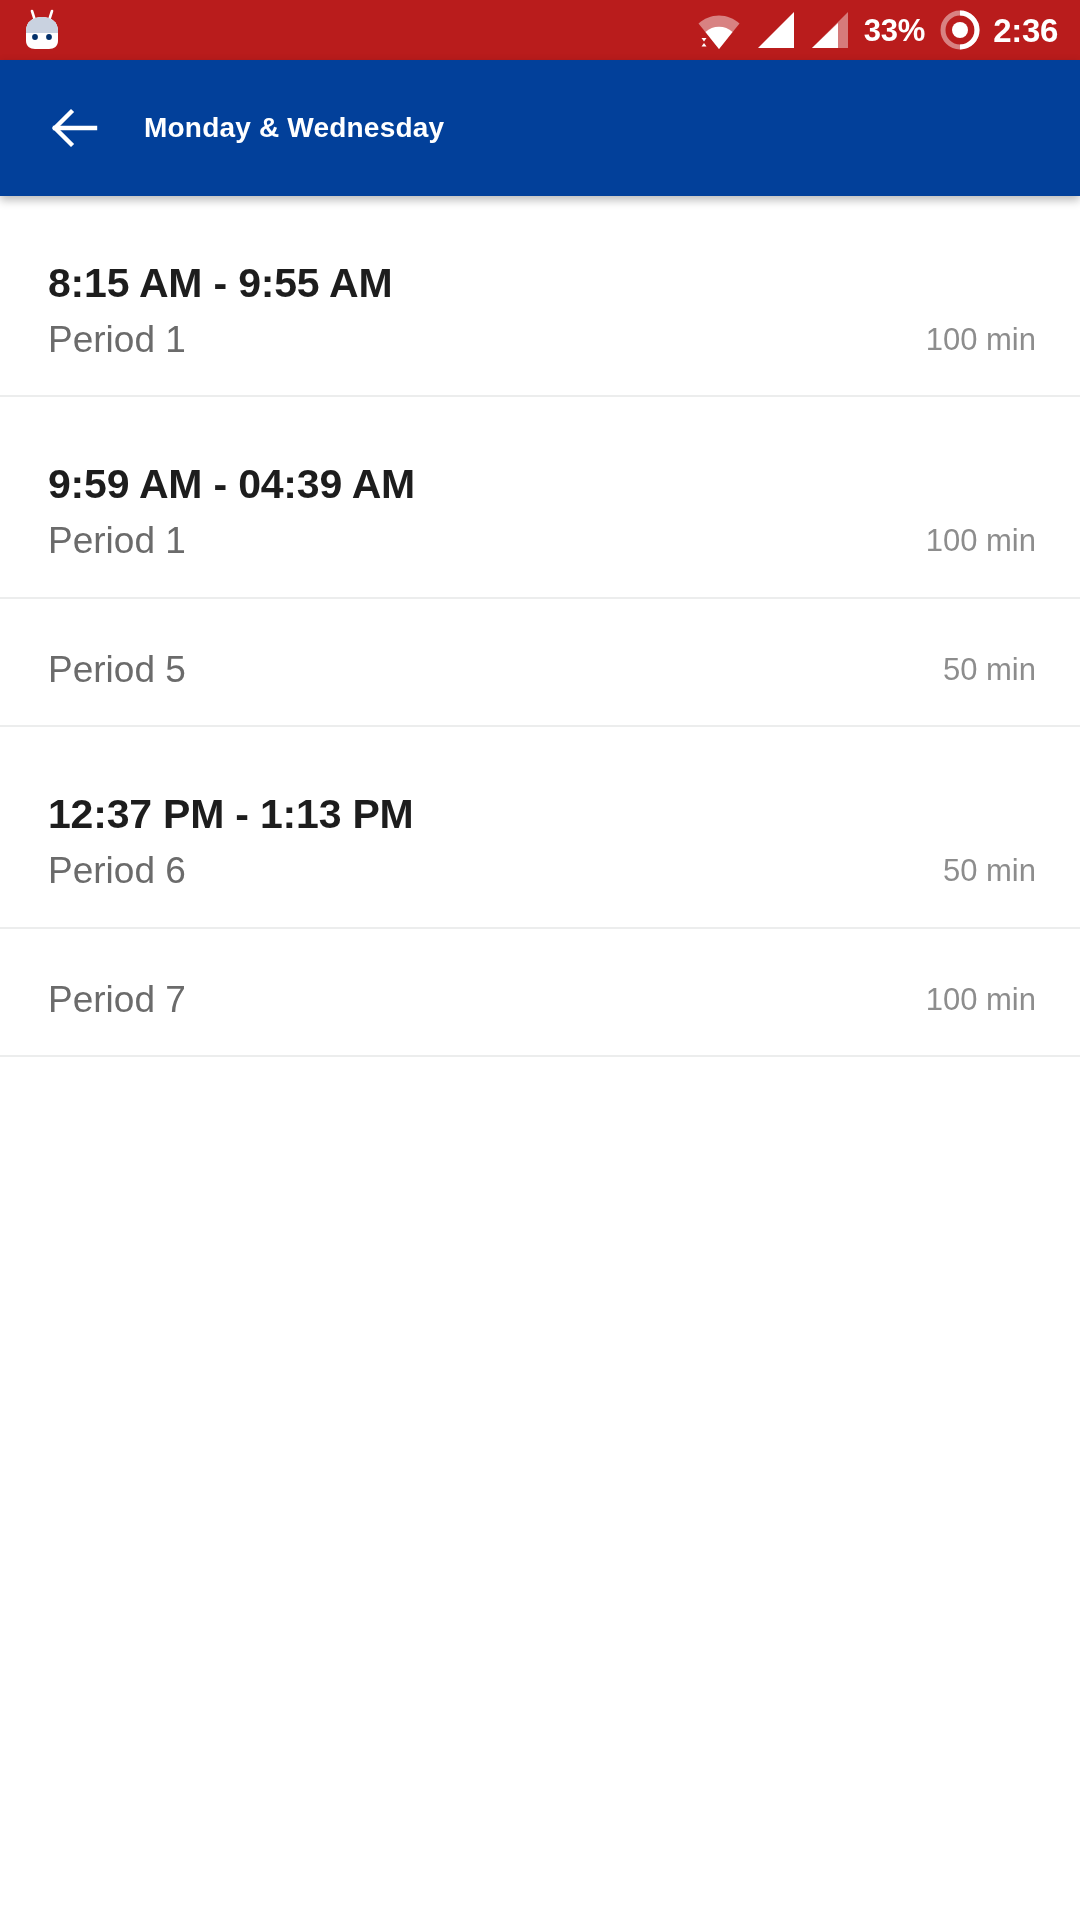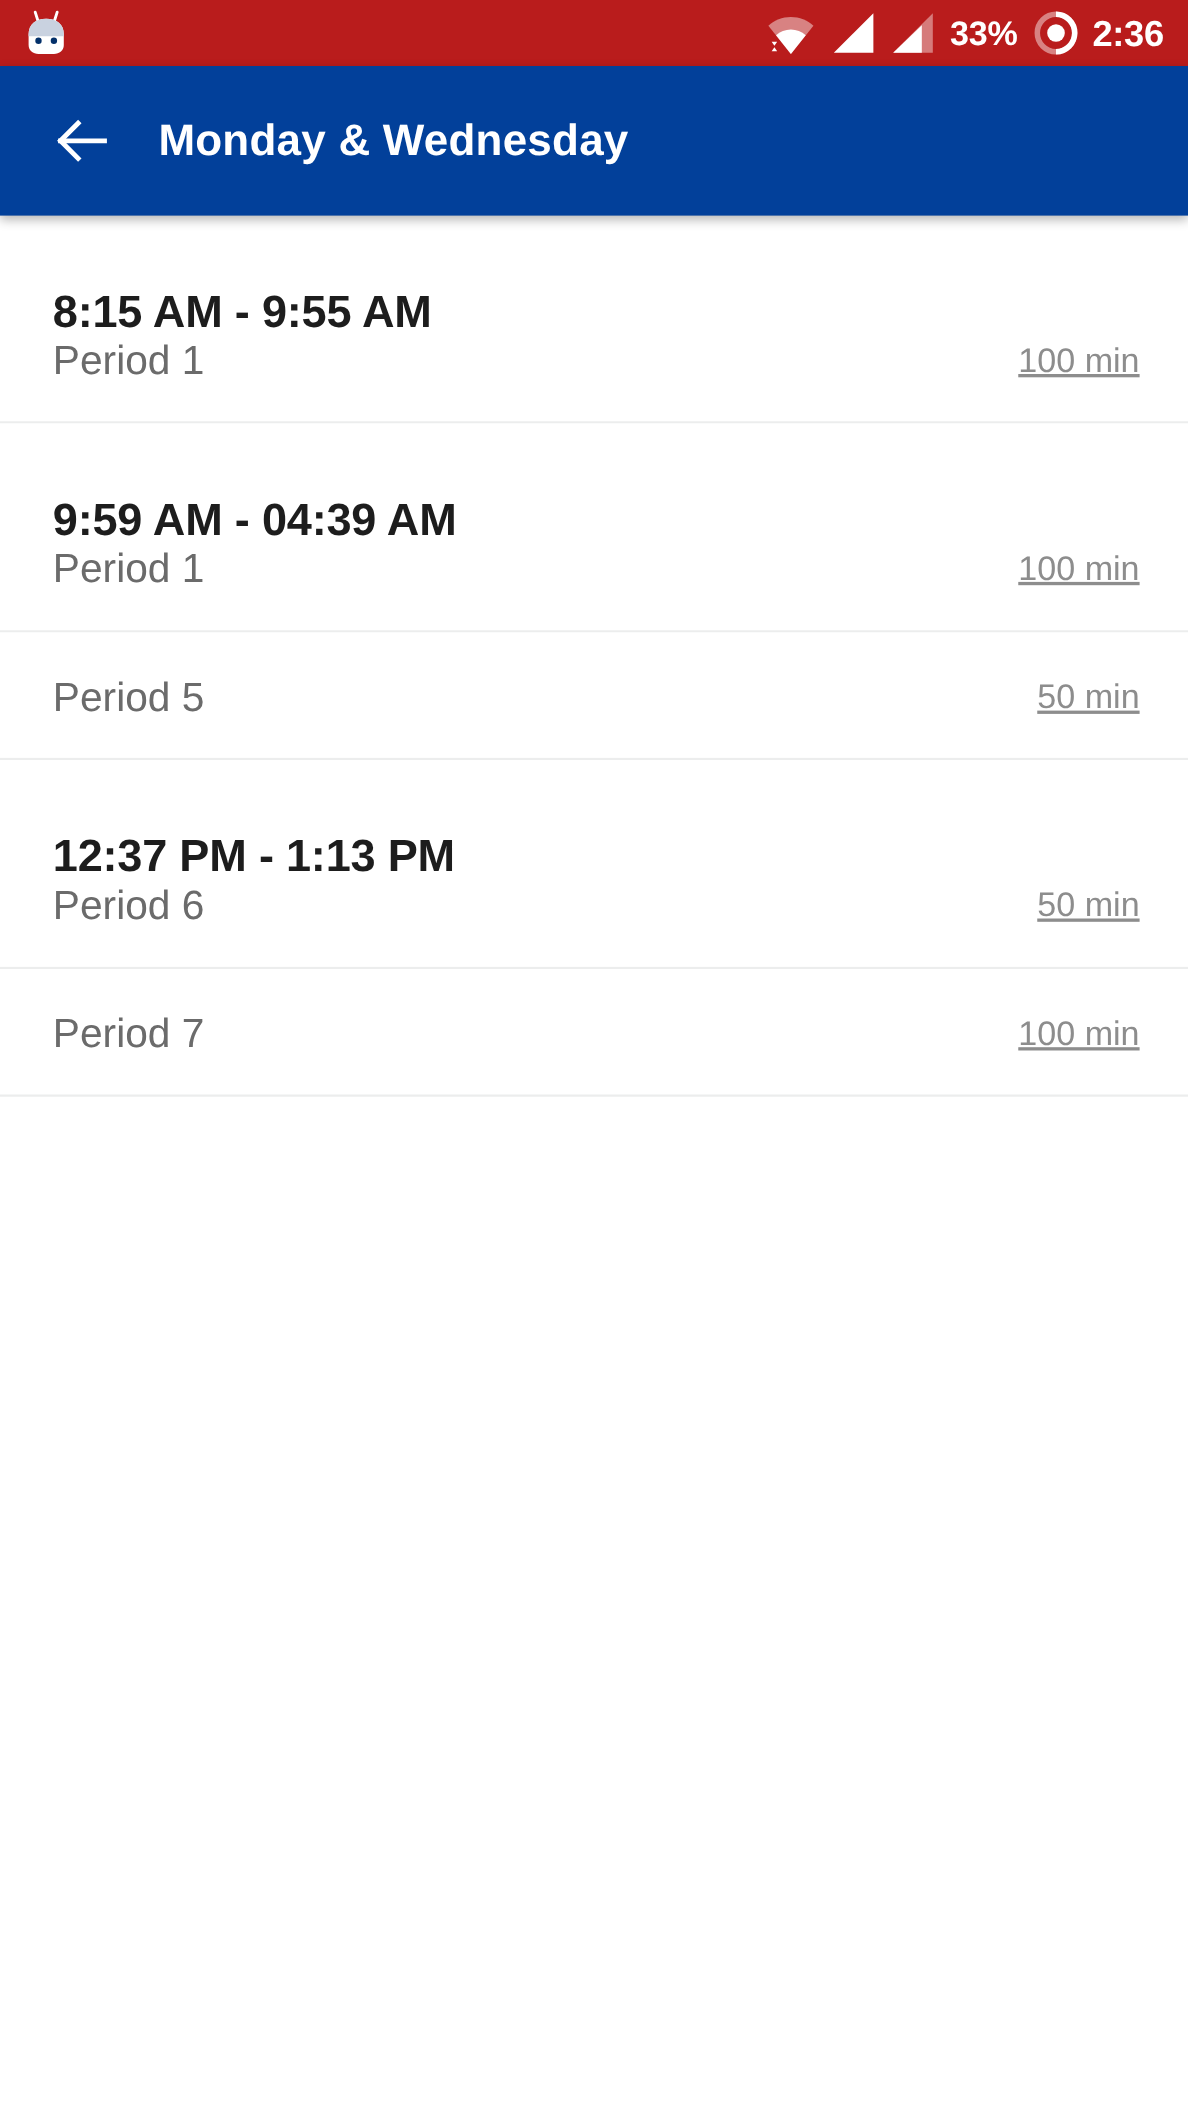--- a/index.html
+++ b/index.html
@@ -59,21 +59,21 @@
   }
   .back-btn {
     width:58px; height:58px;
     display:flex; align-items:center; justify-content:center;
     flex:0 0 auto;
     cursor:pointer;
   }
   .back-btn svg { width:52px; height:52px; display:block; }
   .app-title {
     color:#ffffff;
-    font-size:40px;
+    font-size:28px;
     font-weight:700;
     letter-spacing:0.2px;
     margin-left:40px;
     white-space:nowrap;
   }
 
   
   .list {
     background:#ffffff;
     position:relative;
@@ -92,36 +92,36 @@
     color:#1d1d1d;
     letter-spacing:-0.2px;
     line-height:1.12;
     white-space:nowrap;
     margin-top:27px;
   }
   .item-sub {
     display:flex;
     align-items:flex-end;
     justify-content:space-between;
+    margin-top:12px;
   }
   .item-label {
     font-size:37px;
     font-weight:400;
     color:#6b6b6b;
     line-height:1.15;
     white-space:nowrap;
   }
   .item-duration {
     font-size:31px;
     font-weight:400;
     color:#8d8d8d;
     line-height:1.15;
     white-space:nowrap;
     padding-bottom:4px;
-    text-decoration:underline;
   }
   .content-rest { flex:1 1 auto; background:#ffffff; }
 </style>
 </head>
 <body>
 
 <div class="status-bar">
 
   <div class="status-left">
     <span>

